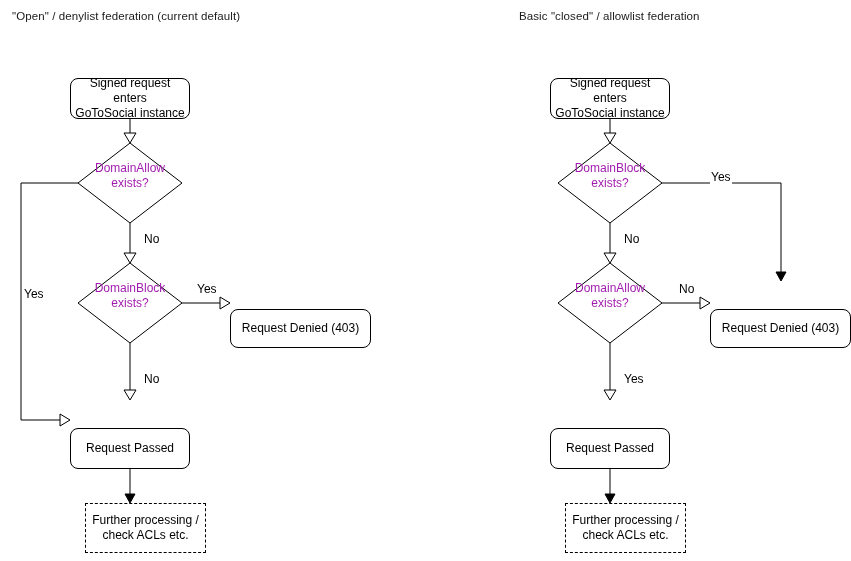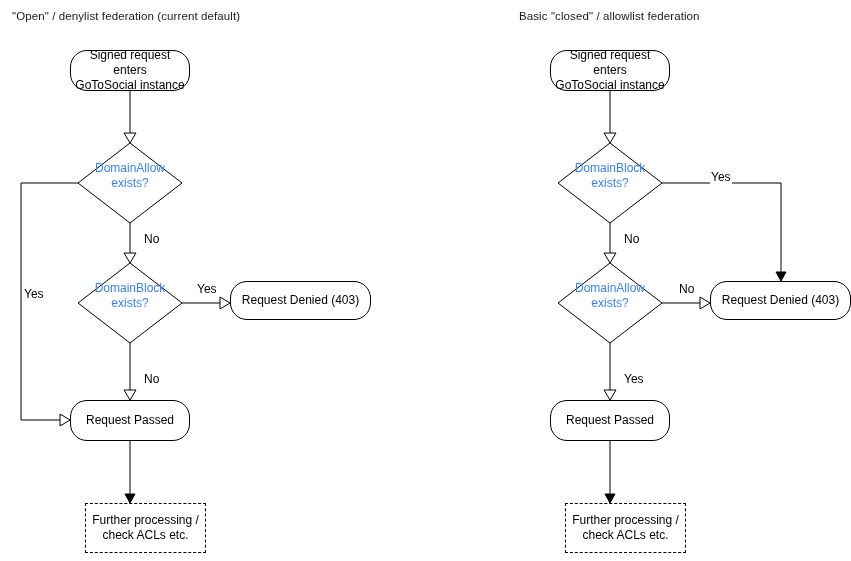--- a/index.html
+++ b/index.html
@@ -38,37 +38,38 @@
     align-items: center;
     justify-content: center;
     text-align: center;
     font-size: 12px;
     line-height: 15px;
     color: #000000;
     background: #ffffff;
   }
   .node.rounded {
     border: 1px solid #000000;
-    border-radius: 17px;
+    border-radius: 8px;
+    margin-top: 28px;
   }
   .node.dashed {
     border: 1px dashed #000000;
     border-radius: 0;
     margin-left: 15px;
   }
   .node-label {
     display: block;
     padding: 0 4px;
   }
   .diamond-label {
     position: absolute;
     font-size: 12px;
     line-height: 15px;
     text-align: center;
-    color: #3b82f6;
+    color: #a21caf;
     white-space: nowrap;
     pointer-events: none;
   }
   .edge-label {
     position: absolute;
     font-size: 12px;
     line-height: 13px;
     color: #000000;
     background: #ffffff;
     white-space: nowrap;

